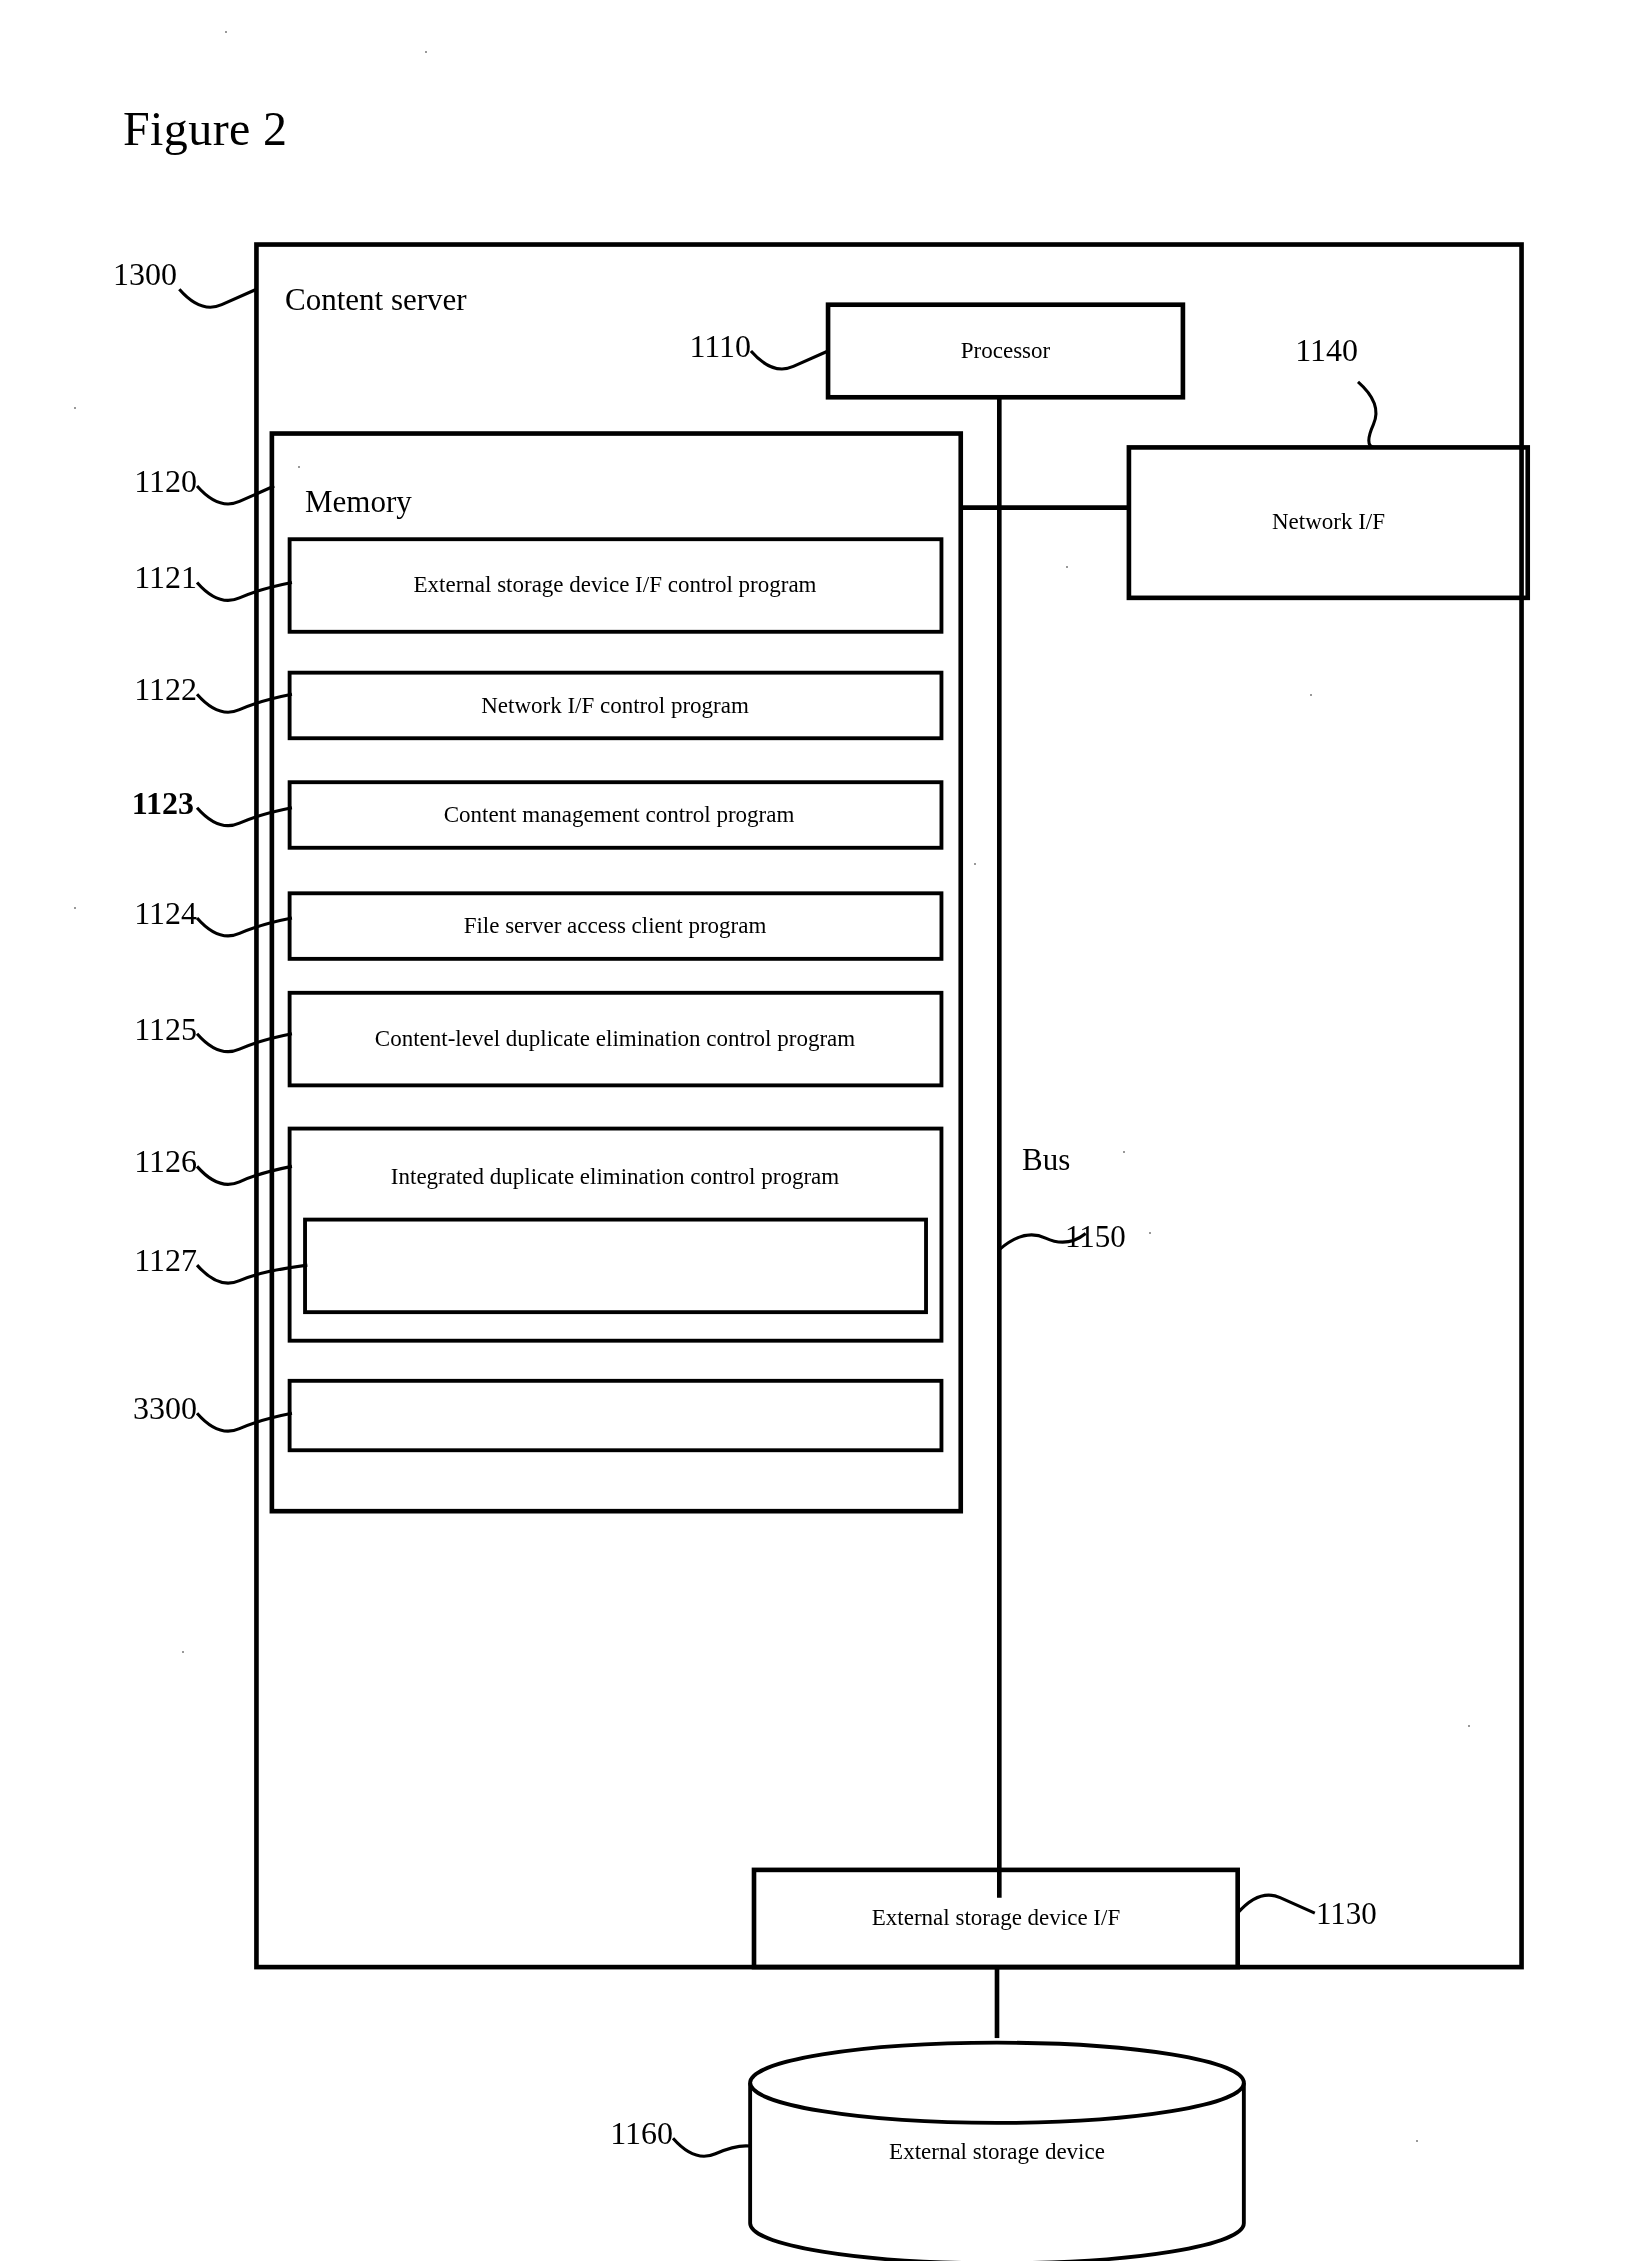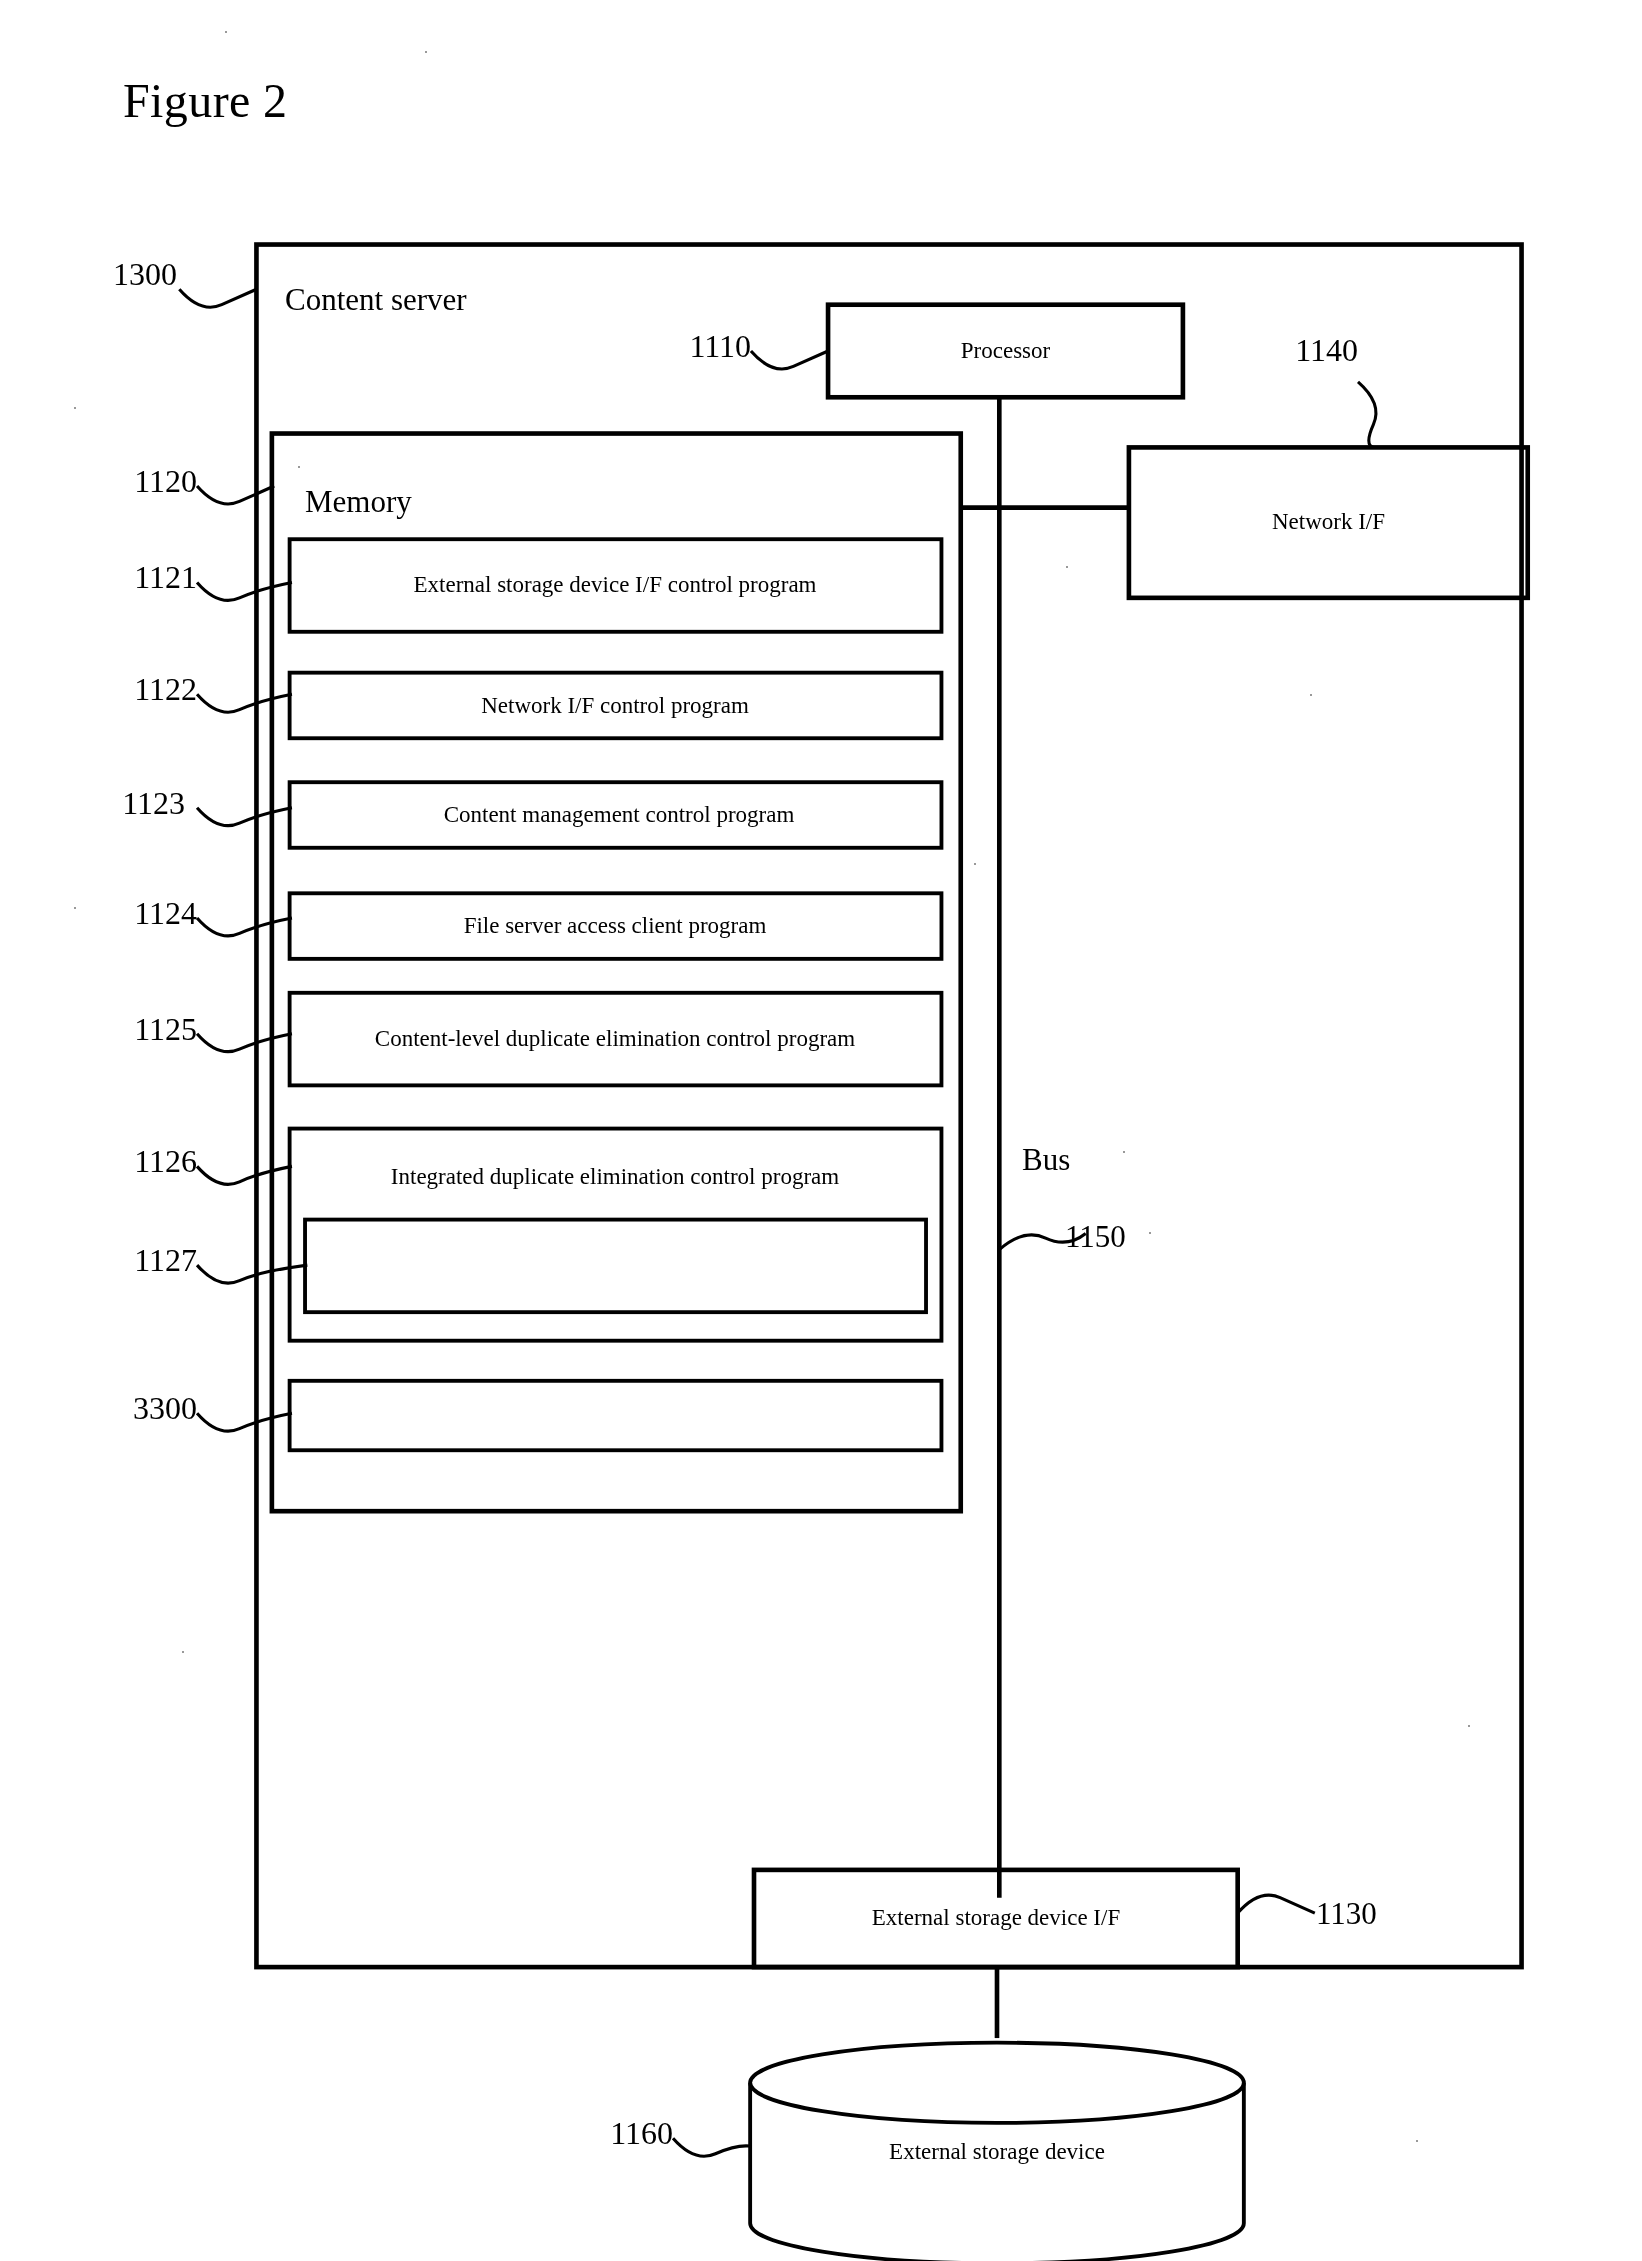--- a/index.html
+++ b/index.html
@@ -33,20 +33,21 @@
   .tx {
     position: absolute;
     font-family: "Liberation Serif", "DejaVu Serif", serif;
     color: #000;
     white-space: pre;
     line-height: 1.18;
   }
   .figure-title {
     font-size: 48px;
     letter-spacing: 0.4px;
+    margin-top: 28px;
   }
   .ref-num {
     font-size: 32px;
     text-align: right;
   }
   .plain-label {
     font-size: 31px;
   }
   .centerbox {
     position: absolute;
@@ -147,21 +148,21 @@
 
   <div class="tx ref-num" style="left:120px; top:463px; width:77px;">1120</div>
   <div class="tx plain-label" style="left:305px; top:476px;margin-top:8px;">Memory</div>
 
   <div class="tx ref-num" style="left:120px; top:559px; width:77px;">1121</div>
   <div class="centerbox" style="left:297px; top:539px; width:636px; height:93px; padding:0 14px;">External storage device I/F control program</div>
 
   <div class="tx ref-num" style="left:120px; top:671px; width:77px;">1122</div>
   <div class="centerbox" style="left:297px; top:673px; width:636px; height:66px;">Network I/F control program</div>
 
-  <div class="tx ref-num" style="left:108px; top:785px; width:77px;">1123</div>
+  <div class="tx ref-num" style="left:117px; top:785px; width:77px;font-weight:bold;">1123</div>
   <div class="centerbox" style="left:301px; top:782px; width:636px; height:66px;">Content management control program</div>
 
   <div class="tx ref-num" style="left:120px; top:895px; width:77px;">1124</div>
   <div class="centerbox" style="left:297px; top:893px; width:636px; height:66px;">File server access client program</div>
 
   <div class="tx ref-num" style="left:120px; top:1011px; width:77px;">1125</div>
   <div class="centerbox" style="left:297px; top:993px; width:636px; height:93px; padding:0 31px;">Content-level duplicate elimination control program</div>
 
   <div class="tx ref-num" style="left:120px; top:1143px; width:77px;">1126</div>
   <div class="centerbox" style="left:297px; top:1133px; width:636px; height:89px; padding:0 46px;">Integrated duplicate elimination control program</div>

